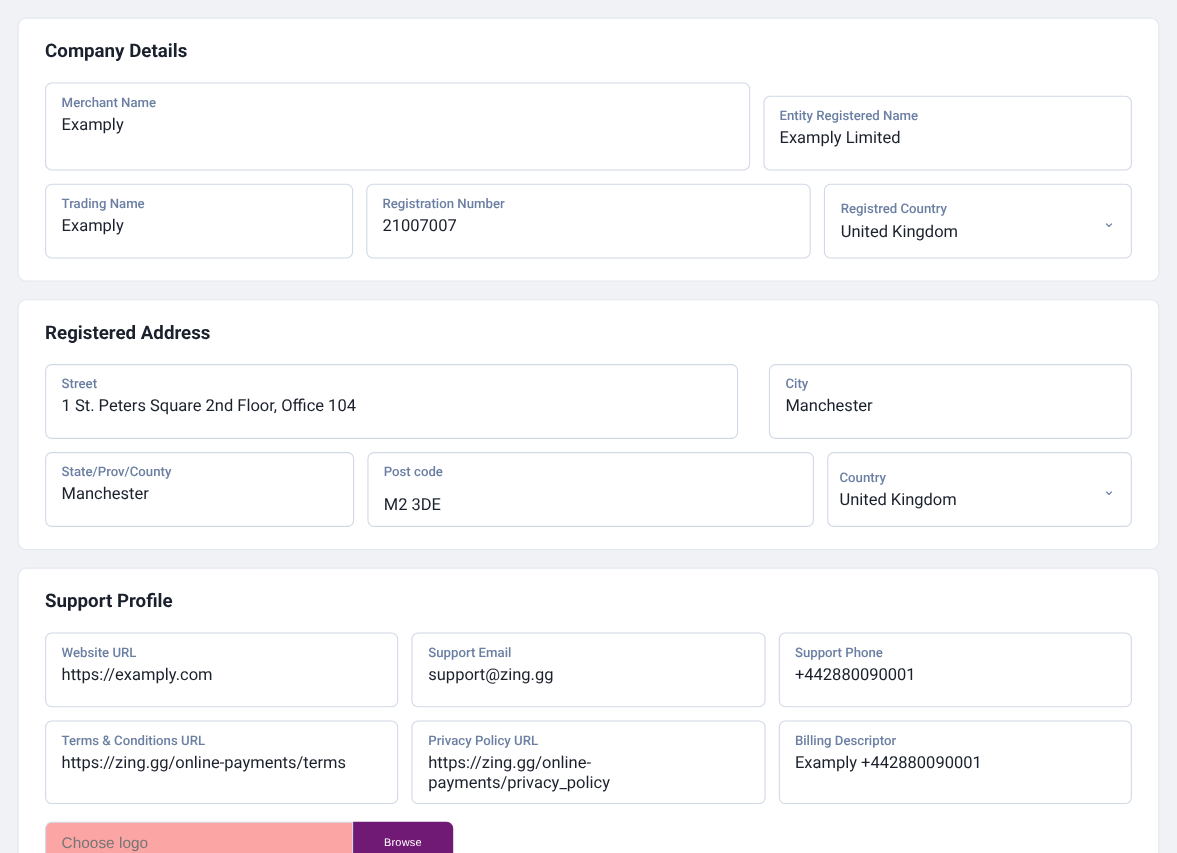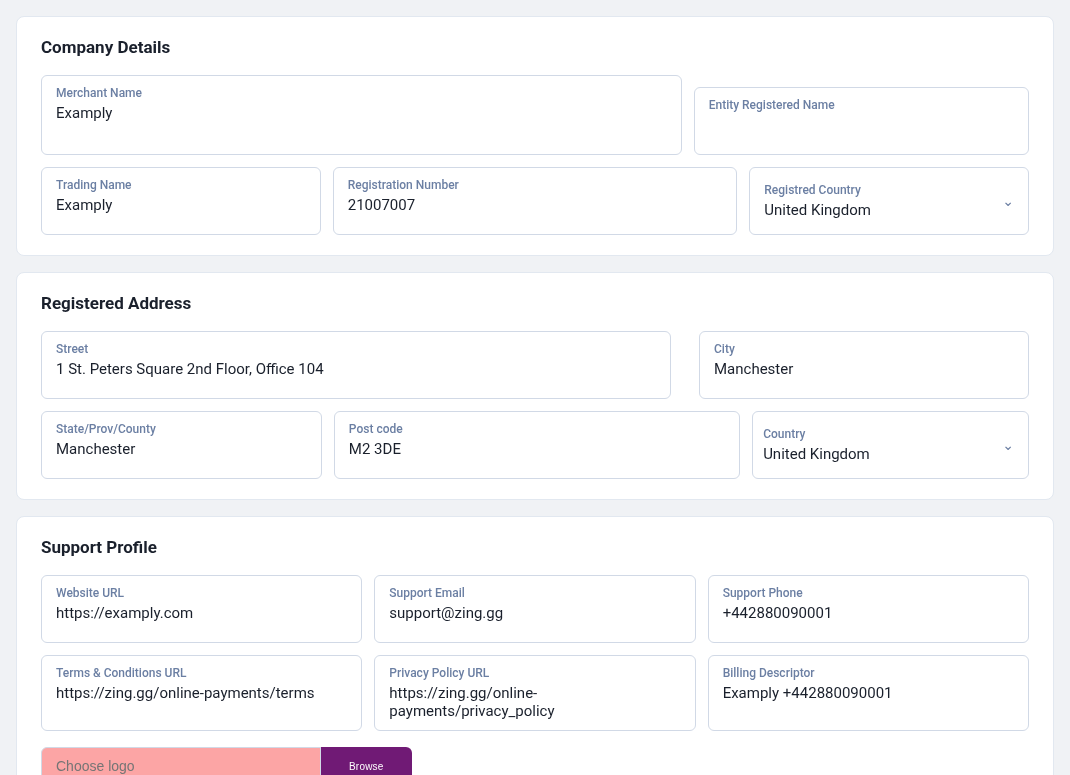--- a/index.html
+++ b/index.html
@@ -131,20 +131,21 @@
       gap: 12px;
       width: 100%;
     }
 
     .address-row2 .field-state {
       flex: 1;
     }
 
     .address-row2 .field-postcode {
       flex: 1.5;
+      justify-content: space-between;
     }
 
     .address-row2 .field-country {
       flex: 1;
       padding-left: 10px;
     }
 
     
     .business-row1, .business-row2 {
       display: flex;
@@ -209,20 +210,21 @@
     <div class="section-title">Company Details</div>
     <div class="fields-block">
 
       <div class="company-row1">
         <div class="field-group field-merchant">
           <span class="field-label">Merchant Name</span>
           <span class="field-value">Examply</span>
         </div>
         <div class="field-group field-entity">
           <span class="field-label">Entity Registered Name</span>
+          <span class="field-value">Examply Limited</span>
         </div>
       </div>
 
       <div class="company-row2">
         <div class="field-group field-trading">
           <span class="field-label">Trading Name</span>
           <span class="field-value">Examply</span>
         </div>
         <div class="field-group field-registration">
           <span class="field-label">Registration Number</span>

